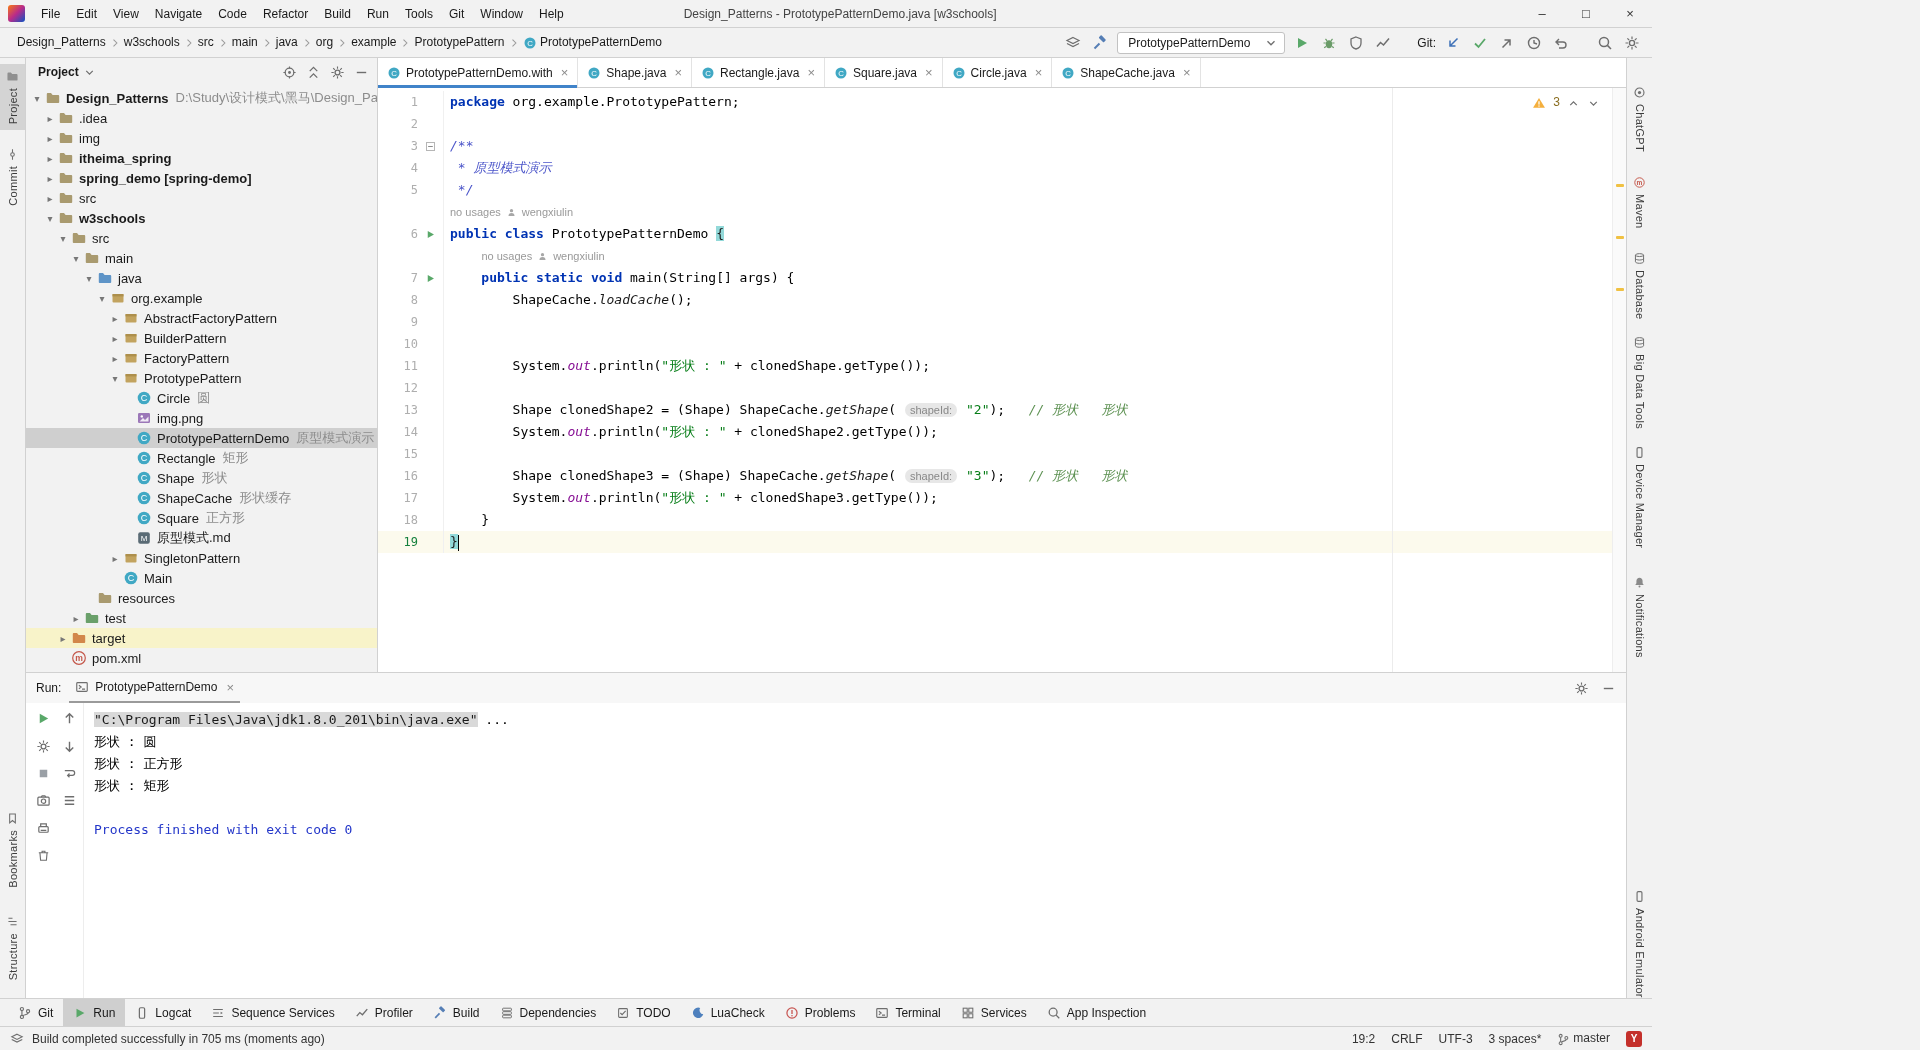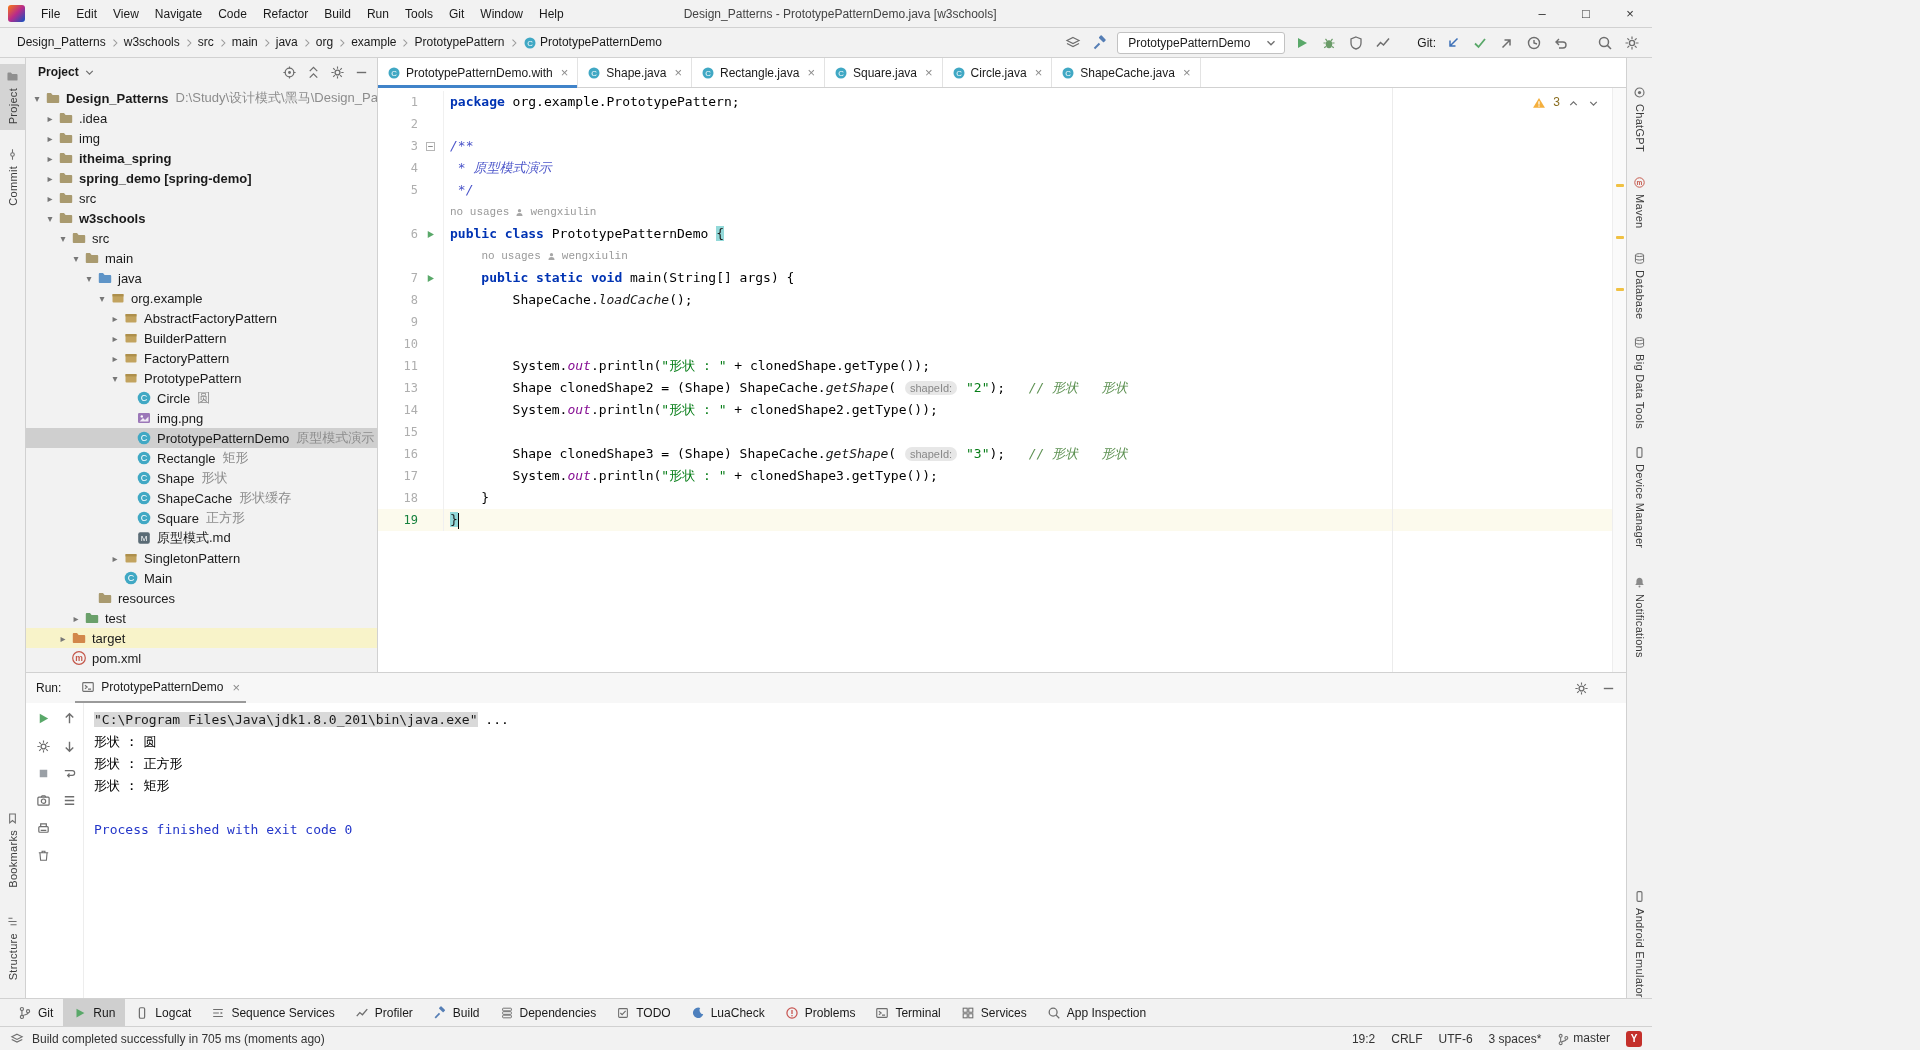--- a/index.html
+++ b/index.html
@@ -61,41 +61,41 @@
   .tab-close { color:#8a8a8a; margin-left:3px; font-size:13px; }
   .editor-body { flex:1; position:relative; overflow:hidden; }
   .code-scroll { position:absolute; inset:0 14px 0 0; font-family:"DejaVu Sans Mono","Liberation Mono",monospace; font-size:13px; line-height:22px; padding-top:3px; }
   .code-row, .inlay-row { display:flex; height:22px; align-items:center; }
   .code-row.current { background:#fcfaed; }
   .ln { width:40px; flex:none; text-align:right; color:#aeaeae; font-size:12px; }
   .code-row.current .ln { color:#15803d; }
   .gicons { width:26px; flex:none; display:flex; align-items:center; justify-content:center; border-right:1px solid #f0f0f0; height:100%; }
   .ctext { white-space:pre; padding-left:6px; }
   .fold-box { width:9px; height:9px; border:1px solid #b6b6b6; background:#fff; font-size:9px; line-height:7px; text-align:center; color:#666; }
-  .inlay-row { font-family:Liberation Mono, monospace; font-size:11px; color:#999; }
+  .inlay-row { font-family:Liberation Sans, sans-serif; font-size:11px; color:#999; }
   .inlay-text { display:flex; align-items:center; gap:5px; padding-left:6px; }
   .tk-kw { color:#0033b3; font-weight:bold; }
   .tk-pl { color:#000; }
   .tk-doc { color:#4a54c9; font-style:italic; }
   .tk-cmt { color:#5d9152; font-style:italic; }
   .tk-str { color:#067d17; }
   .tk-sm { font-style:italic; }
   .tk-sf { color:#871094; font-style:italic; }
   .tk-brace { background:#93d9d9; }
   .tk-hint { background:#e7e7e7; color:#888; border-radius:8px; padding:1px 5px; font-size:11px; font-family:"Liberation Sans",sans-serif; margin:0 1px; }
   .caret { display:inline-block; width:1.5px; height:16px; background:#000; vertical-align:middle; animation:blink 1s steps(1) infinite; }
   @keyframes blink { 50% { opacity:0; } }
   .guide { position:absolute; top:0; bottom:0; left:1014px; width:1px; background:#ececec; }
   .inspect-widget { position:absolute; top:5px; right:22px; display:flex; align-items:center; gap:7px; color:#8a6d1f; font-size:12px; background:rgba(255,255,255,.9); padding:2px 4px; border-radius:4px; }
   .err-stripe { position:absolute; right:0; top:0; bottom:0; width:14px; background:#fafafa; border-left:1px solid #eee; }
   .err-mark { position:absolute; left:3px; width:8px; height:3px; background:#f0c143; border-radius:1px; }
 
   
   .run-panel { height:326px; flex:none; background:#fff; border-top:1px solid #d1d1d1; display:flex; flex-direction:column; }
-  .run-header { height:30px; flex:none; display:flex; align-items:center; gap:14px; padding:0 10px; background:#f7f7f7; }
+  .run-header { height:30px; flex:none; display:flex; align-items:center; gap:8px; padding:0 10px; background:#f7f7f7; }
   .run-tab { display:flex; align-items:center; gap:6px; height:100%; padding:0 6px; border-bottom:2px solid #9a9a9a; }
   .run-header-right { margin-left:auto; display:flex; gap:12px; align-items:center; }
   .run-body { flex:1; display:flex; min-height:0; }
   .run-toolbar { width:58px; flex:none; display:flex; gap:6px; padding:8px 4px 0 8px; border-right:1px solid #ededed; }
   .rt-col { display:flex; flex-direction:column; gap:12px; align-items:center; width:22px; }
   .console { flex:1; font-family:"DejaVu Sans Mono","Liberation Mono",monospace; font-size:13px; line-height:22px; padding:6px 10px; white-space:pre; }
   .c-hl { background:#d9d9d9; }
   .c-pl { color:#000; }
   .c-sys { color:#2336c9; }
 
@@ -738,20 +738,25 @@
                 <div class="code-row">
                   <span class="ln">10</span>
                   <span class="gicons"></span>
                 </div>
                 <div class="code-row">
                   <span class="ln">11</span>
                   <span class="gicons"></span>
                   <span class="ctext"><span class="tk-pl">        System.</span><span class="tk-sf">out</span><span class="tk-pl">.println(</span><span class="tk-str">"形状 : "</span><span class="tk-pl"> + clonedShape.getType());</span></span>
                 </div>
                 <div class="code-row">
+                  <span class="ln">12</span>
+                  <span class="gicons"></span>
+                  <span class="ctext"></span>
+                </div>
+                <div class="code-row">
                   <span class="ln">13</span>
                   <span class="gicons"></span>
                   <span class="ctext"><span class="tk-pl">        Shape clonedShape2 = (Shape) ShapeCache.</span><span class="tk-sm">getShape</span><span class="tk-pl">( </span><span class="tk-hint">shapeId:</span><span class="tk-pl"> </span><span class="tk-str">"2"</span><span class="tk-pl">);   </span><span class="tk-cmt">// 形状   形状</span></span>
                 </div>
                 <div class="code-row">
                   <span class="ln">14</span>
                   <span class="gicons"></span>
                   <span class="ctext"><span class="tk-pl">        System.</span><span class="tk-sf">out</span><span class="tk-pl">.println(</span><span class="tk-str">"形状 : "</span><span class="tk-pl"> + clonedShape2.getType());</span></span>
                 </div>
                 <div class="code-row">
@@ -1020,21 +1025,21 @@
 
   <div class="status-bar">
     <span id="statusIcon"><svg viewBox="0 0 16 16" width="14" height="14" class="icn">
           <path d="M8 2.5 L14 5.5 L8 8.5 L2 5.5 Z" fill="none" stroke="#6e6e6e" stroke-width="1.2"></path>
           <path d="M2 8.5 L8 11.5 L14 8.5" fill="none" stroke="#6e6e6e" stroke-width="1.2"></path>
         </svg></span>
     <span>Build completed successfully in 705 ms (moments ago)</span>
     <div class="status-right">
       <span>19:2</span>
       <span>CRLF</span>
-      <span>UTF-6</span>
+      <span>UTF-3</span>
       <span>3 spaces*</span>
       <span class="branch">
         <span id="branchIcon"><svg viewBox="0 0 16 16" width="13" height="13" class="icn">
               <circle cx="4.5" cy="3.5" r="1.8" fill="none" stroke="#6e6e6e" stroke-width="1.3"></circle>
               <circle cx="4.5" cy="12.5" r="1.8" fill="none" stroke="#6e6e6e" stroke-width="1.3"></circle>
               <circle cx="11.5" cy="6" r="1.8" fill="none" stroke="#6e6e6e" stroke-width="1.3"></circle>
               <path d="M4.5 5.3 V10.7 M11.5 7.8 C11.5 10.5 7 9.5 5.8 11" fill="none" stroke="#6e6e6e" stroke-width="1.3"></path>
             </svg></span>
         <span>master</span>
       </span>

